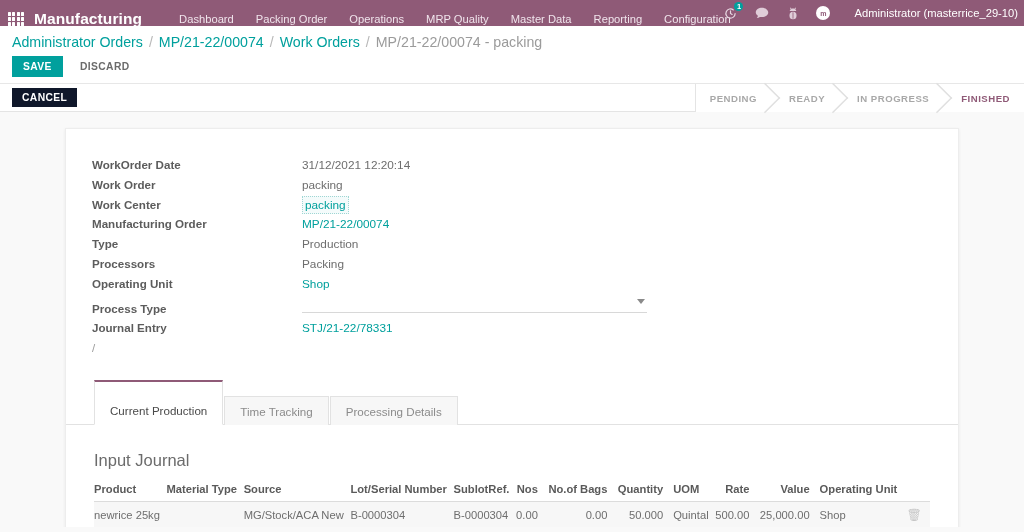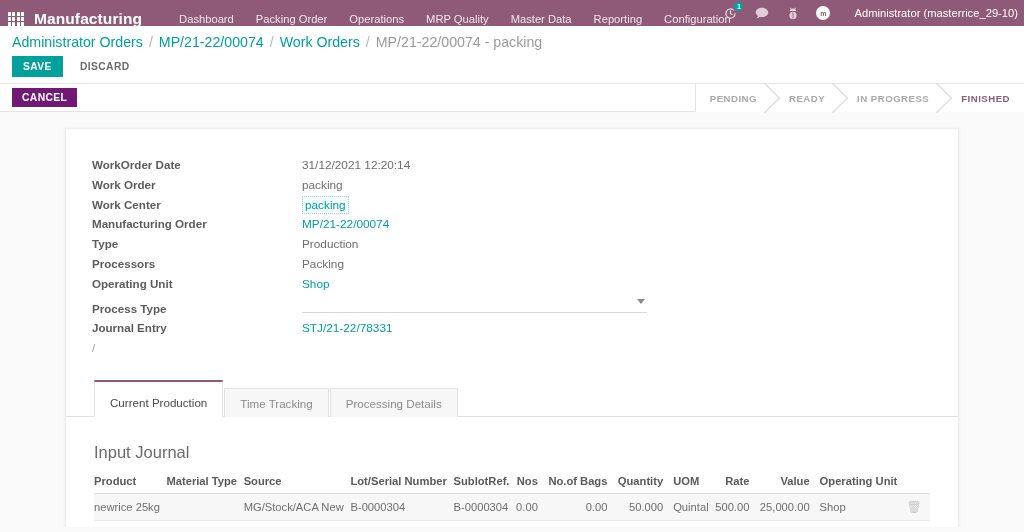--- a/index.html
+++ b/index.html
@@ -160,21 +160,21 @@
   .actionbar {
     background: #ffffff;
     border-bottom: 1px solid #e4e4e4;
     height: 28px;
     display: flex;
     align-items: center;
     padding: 0 0 0 12px;
     position: relative;
   }
   .btn-cancel {
-    background: #701a75;
+    background: #0f172a;
     color: #ffffff;
     border: none;
     font-size: 10.3px;
     font-weight: bold;
     letter-spacing: .4px;
     padding: 4px 10px;
     cursor: pointer;
     font-family: inherit;
   }
   .statusbar {
@@ -300,21 +300,21 @@
     border-bottom: none;
     margin-right: 1px;
     margin-bottom: -1px;
     cursor: pointer;
     white-space: nowrap;
   }
   .tab.active {
     background: #ffffff;
     color: #4a4a4a;
     border-top: 2px solid #8f5a77;
-    padding-top: 14px;
+    padding-top: 22px;
     border-bottom: 1px solid #ffffff;
   }
 
   .tab-pane { padding: 26px 28px 0 28px; }
   .pane-title {
     font-size: 16.5px;
     color: #6b6b6b;
     font-weight: normal;
     margin: 0 0 9px 0;
   }

